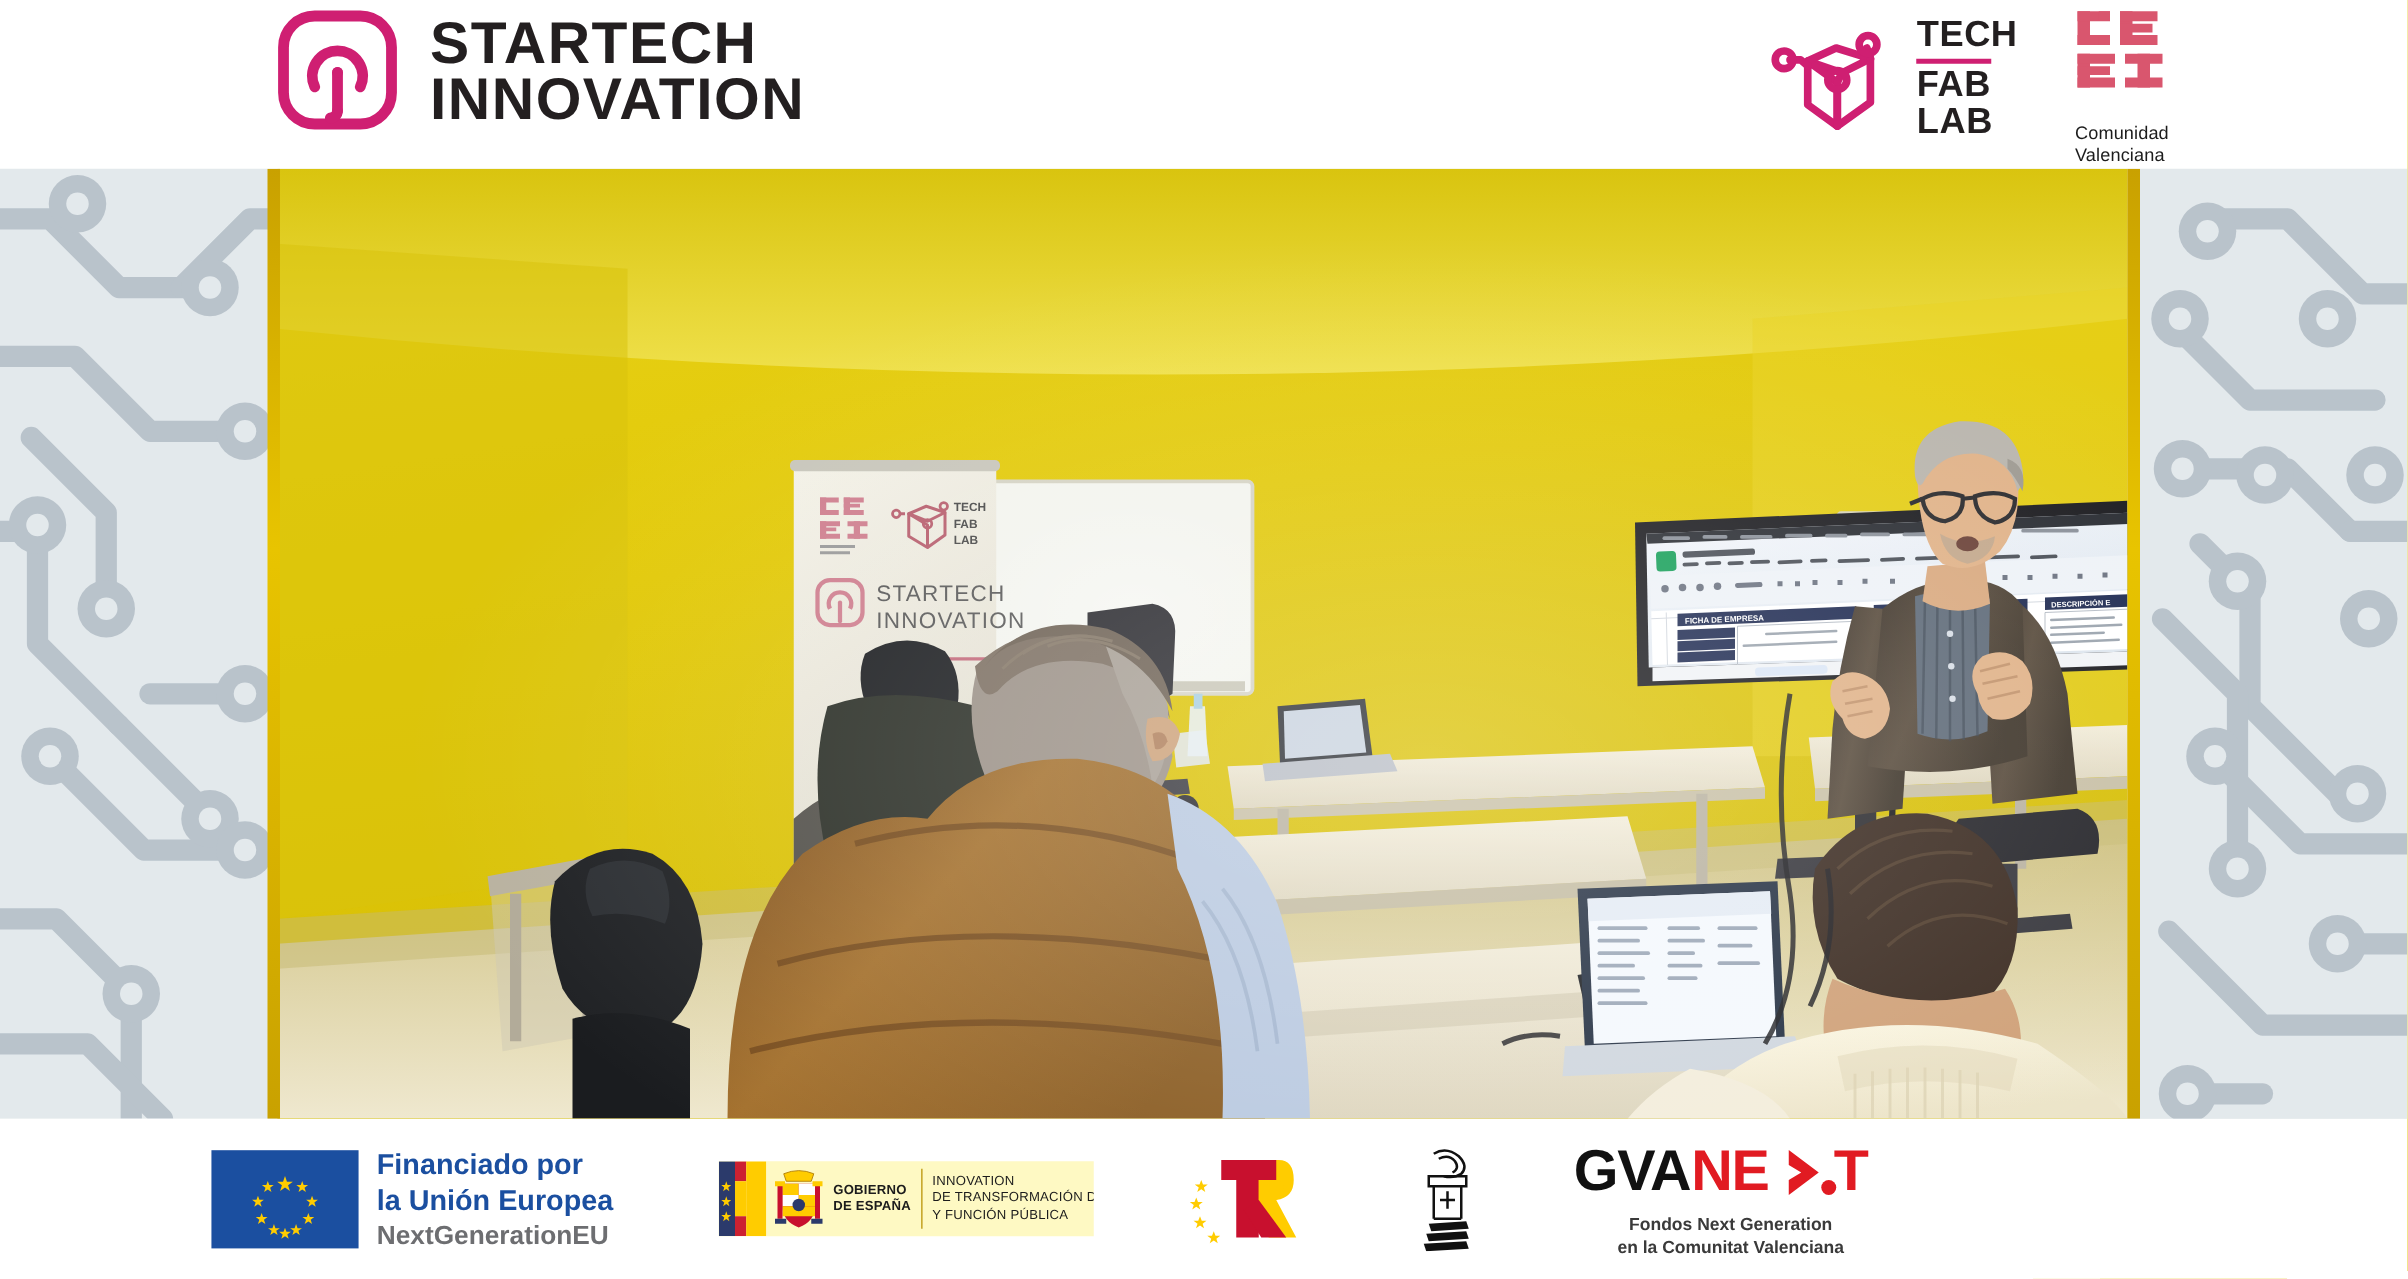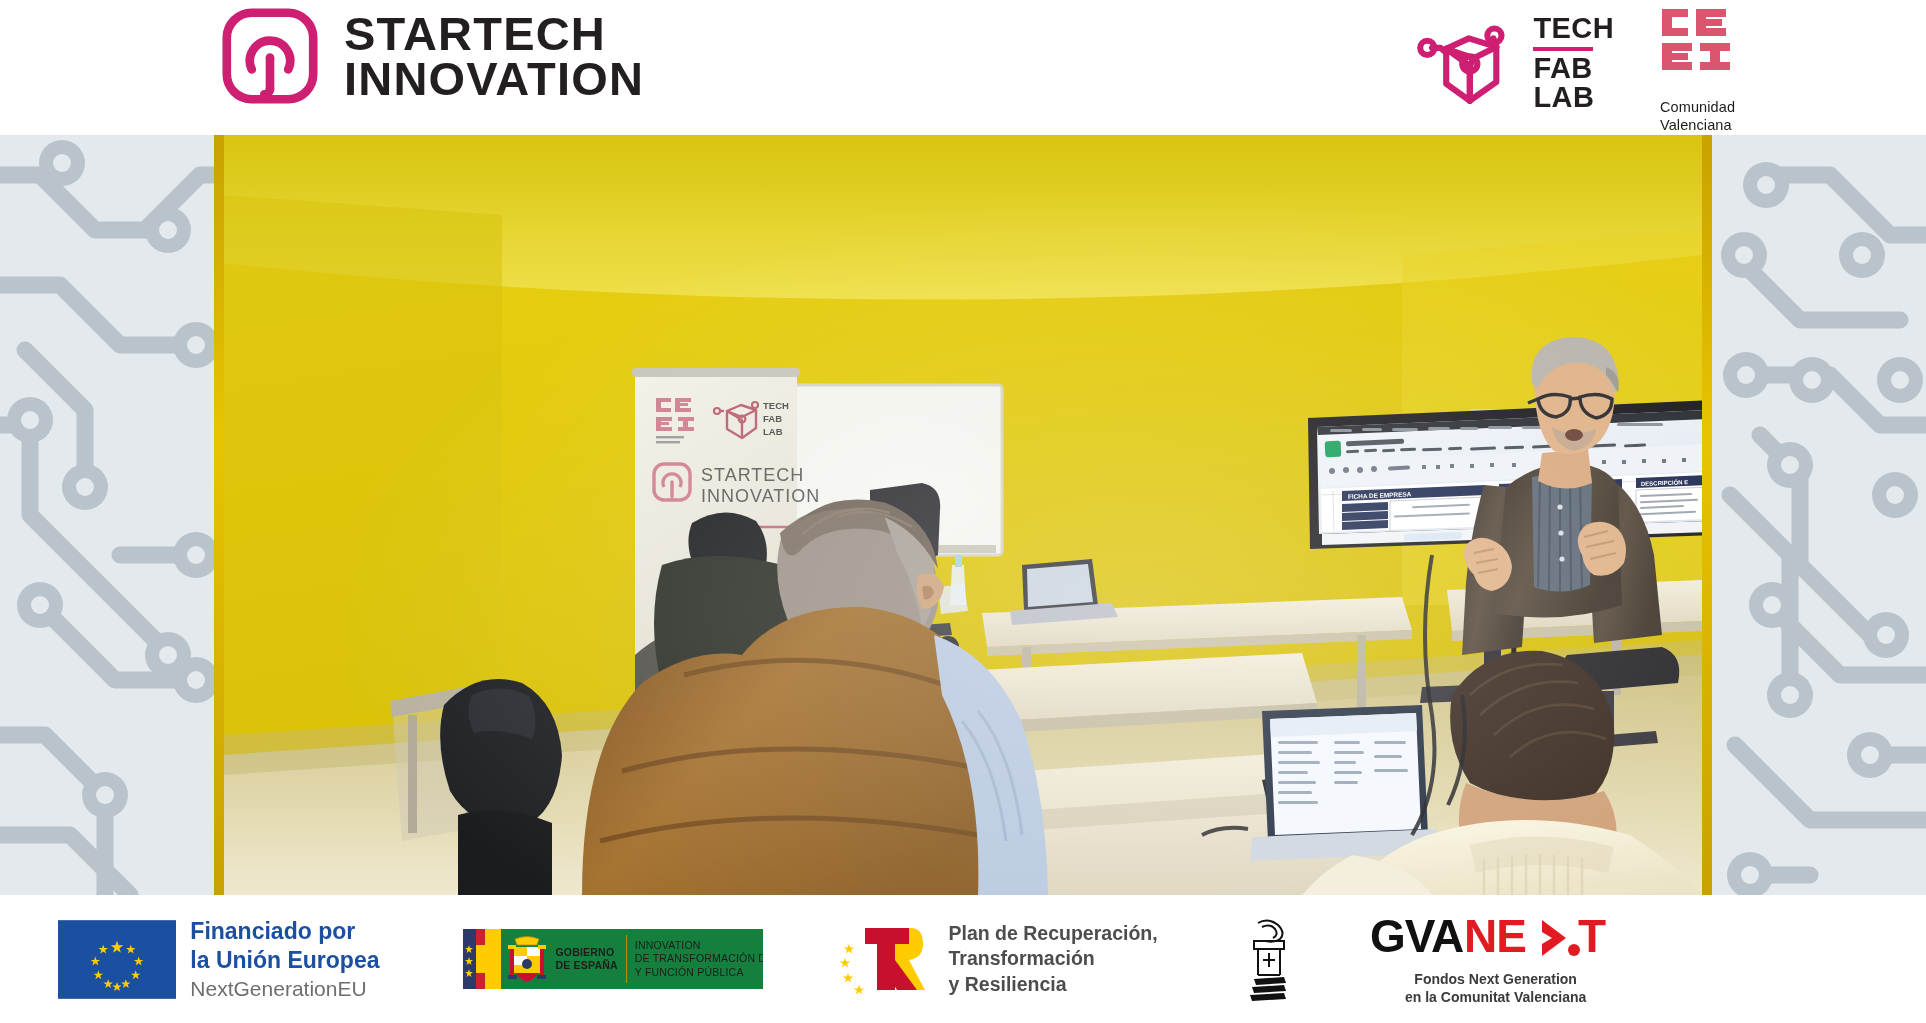--- a/index.html
+++ b/index.html
@@ -77,25 +77,25 @@
     background:#fff; display:flex; align-items:center;
     justify-content:center; gap:0;
   }
   .f-item{ display:flex; align-items:center; }
   .f-eu{ gap:14px; margin-right:84px; }
   .eu-flag{ width:118px; height:79px; display:block; }
   .eu-text-1{
     font-weight:bold; font-size:23px; line-height:1.22; color:#1b4fa0;
     white-space:nowrap;
   }
-  .eu-text-2{ font-size:21px; color:#6d6e71; margin-top:3px; white-space:nowrap; }
+  .eu-text-2{ font-size:21px; color:#6d6e71; margin-top:3px; white-space:nowrap;font-weight:bold; }
 
   .f-gob{ margin-right:76px; }
   .gob-box{
-    width:300px; height:60px; background:#15803d; display:flex;
+    width:300px; height:60px; background:#fef9c3; display:flex;
     align-items:center; position:relative; overflow:hidden;
   }
   .gob-stripes{ width:38px; height:60px; display:block; flex:0 0 auto; }
   .gob-shield{ width:42px; height:52px; margin-left:5px; flex:0 0 auto; }
   .gob-t1{
     font-size:10.5px; font-weight:bold; line-height:1.25; color:#1c1c1c;
     margin-left:7px; white-space:nowrap; letter-spacing:.2px;
   }
   .gob-div{
     width:1px; height:48px; background:#b89000; margin-left:8px; flex:0 0 auto;
@@ -758,25 +758,20 @@
         <polygon points="10,24 11.4,27.6 15.2,27.6 12.1,29.9 13.2,33.6 10,31.3 6.8,33.6 8,29.9 4.8,27.6 8.6,27.6"></polygon>
         <polygon points="6,38 7.4,41.6 11.2,41.6 8.1,43.9 9.2,47.6 6,45.3 2.8,47.6 4,43.9 0.8,41.6 4.6,41.6"></polygon>
         <polygon points="9,53 10.4,56.6 14.2,56.6 11.1,58.9 12.2,62.6 9,60.3 5.8,62.6 7,58.9 3.8,56.6 7.6,56.6"></polygon>
         <polygon points="20,65 21.4,68.6 25.2,68.6 22.1,70.9 23.2,74.6 20,72.3 16.8,74.6 18,70.9 14.8,68.6 18.6,68.6"></polygon>
       </g>
       <path d="M60 8 h30 q12 0 12 16 q0 14 -14 16 l16 30 h-22 l-14 -28 z" fill="#ffcc00" transform="translate(-18,0)"></path>
       <path d="M26 8 h44 v16 h-14 v46 h-18 v-46 h-12 z" fill="#c8102e"></path>
       <path d="M56 24 h12 q8 0 8 8 q0 8 -10 8 h-10 z" fill="#ffcc00"></path>
       <path d="M56 40 l22 30 h-20 l-14 -22 z" fill="#c8102e"></path>
     </svg>
-    <div class="ptr-text">
-      <div>Plan de Recuperación,</div>
-      <div>Transformación</div>
-      <div>y Resiliencia</div>
-    </div>
   </div>
 
   <div class="f-item f-gva">
     <svg class="gva-mark" viewBox="0 0 60 84">
       <g fill="none" stroke="#111" stroke-width="2">
         <path d="M18 6 q10 -6 20 2 q8 8 2 14 q-6 4 -14 2"></path>
         <path d="M22 10 q8 -4 13 2 q4 6 -2 9"></path>
         <path d="M14 24 h30 v8 h-30 z"></path>
         <path d="M18 32 v26"></path>
         <path d="M40 32 v26"></path>

